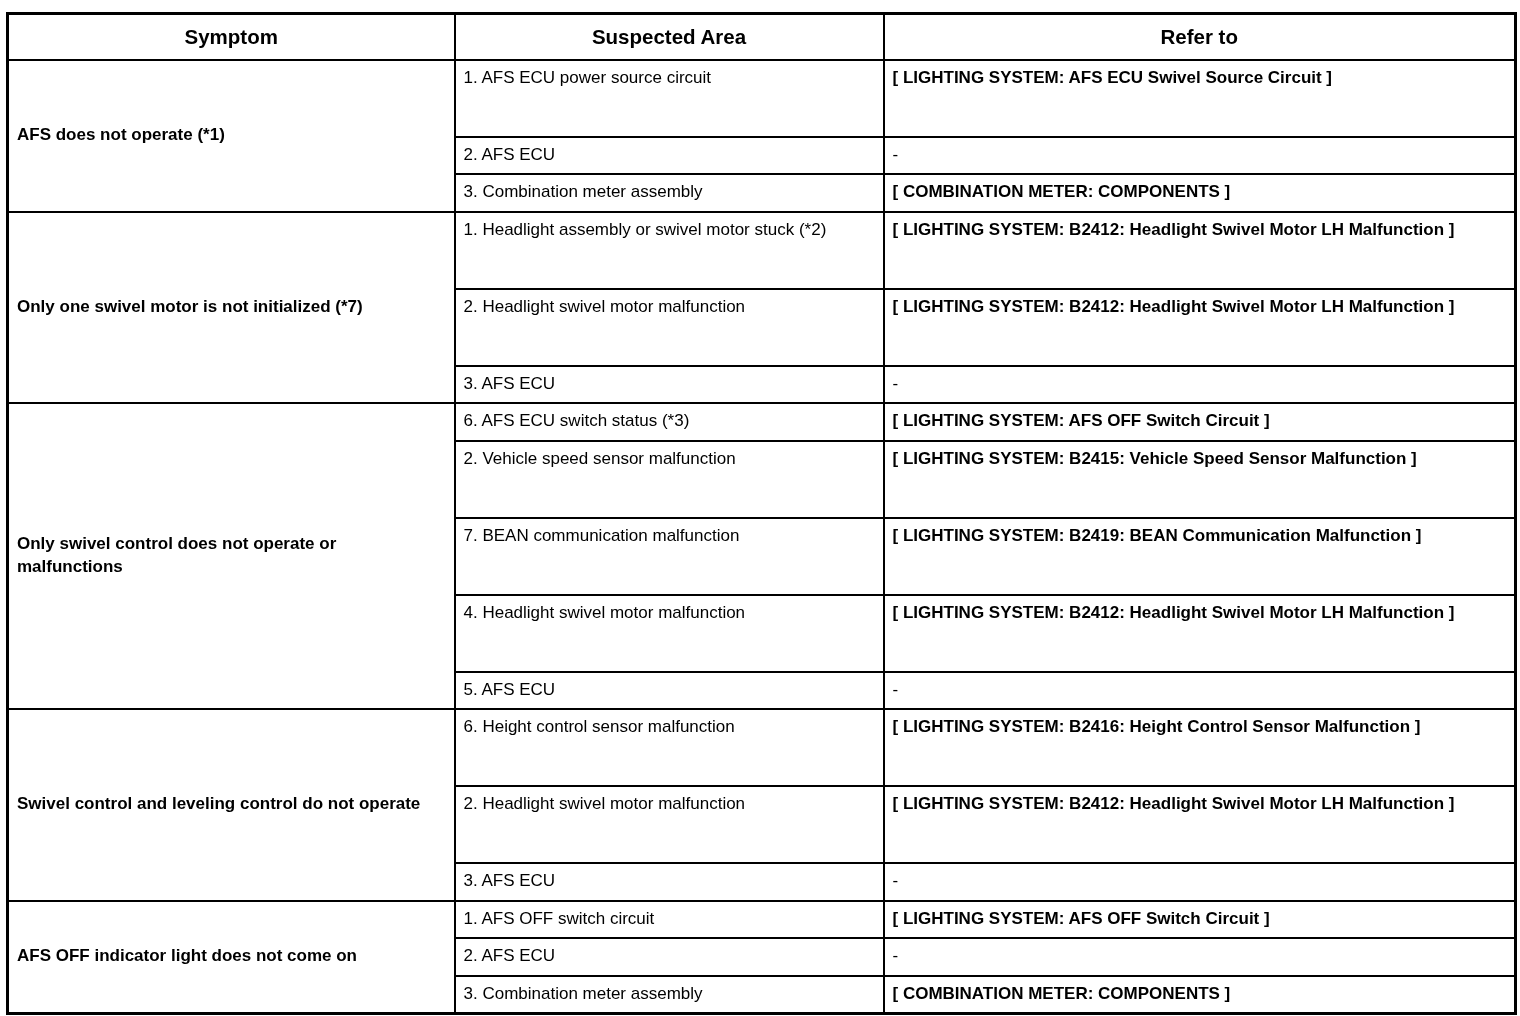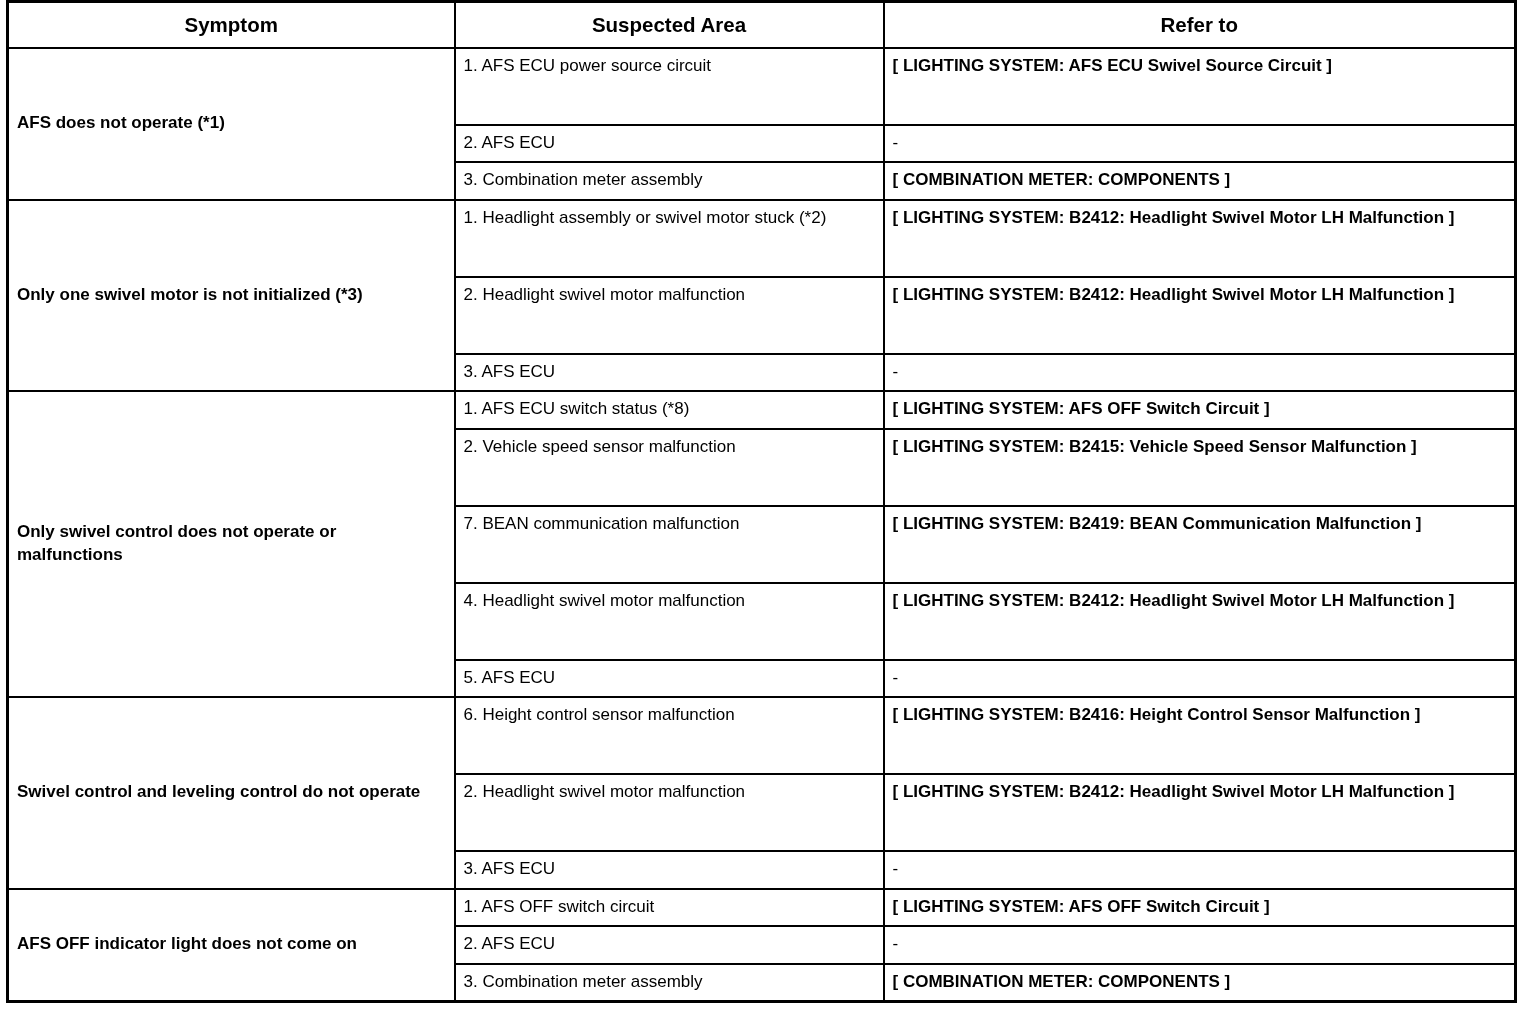--- a/index.html
+++ b/index.html
@@ -11,21 +11,21 @@
     width: 1520px;
     height: 1016px;
     font-family: "Liberation Sans", sans-serif;
     color: #000000;
     overflow: hidden;
   }
   .sheet {
     width: 1520px;
     height: 1016px;
     box-sizing: border-box;
-    padding: 0 6px 4px 6px;
+    padding: 12px 6px 4px 6px;
   }
   table.symptom-table {
     border-collapse: collapse;
     width: 1508px;
     table-layout: fixed;
     border: 3px solid #000;
   }
   table.symptom-table col.c-symptom { width: 447px; }
   table.symptom-table col.c-area    { width: 429px; }
   table.symptom-table col.c-refer   { width: 632px; }
@@ -88,36 +88,36 @@
       <tr>
         <td class="area">2. AFS ECU</td>
         <td class="refer dash">-</td>
       </tr>
       <tr>
         <td class="area">3. Combination meter assembly</td>
         <td class="refer">[ COMBINATION METER: COMPONENTS ]</td>
       </tr>
 
       <tr>
-        <td class="symptom" rowspan="3">Only one swivel motor is not initialized (*3)</td>
+        <td class="symptom" rowspan="3">Only one swivel motor is not initialized (*7)</td>
         <td class="area row-h1">1. Headlight assembly or swivel motor stuck (*2)</td>
         <td class="refer">[ LIGHTING SYSTEM: B2412: Headlight Swivel Motor LH Malfunction ]</td>
       </tr>
       <tr>
         <td class="area row-h1">2. Headlight swivel motor malfunction</td>
         <td class="refer">[ LIGHTING SYSTEM: B2412: Headlight Swivel Motor LH Malfunction ]</td>
       </tr>
       <tr>
         <td class="area">3. AFS ECU</td>
         <td class="refer dash">-</td>
       </tr>
 
       <tr>
         <td class="symptom" rowspan="5">Only swivel control does not operate or malfunctions</td>
-        <td class="area">1. AFS ECU switch status (*8)</td>
+        <td class="area">6. AFS ECU switch status (*3)</td>
         <td class="refer">[ LIGHTING SYSTEM: AFS OFF Switch Circuit ]</td>
       </tr>
       <tr>
         <td class="area row-h1">2. Vehicle speed sensor malfunction</td>
         <td class="refer">[ LIGHTING SYSTEM: B2415: Vehicle Speed Sensor Malfunction ]</td>
       </tr>
       <tr>
         <td class="area row-h1">7. BEAN communication malfunction</td>
         <td class="refer">[ LIGHTING SYSTEM: B2419: BEAN Communication Malfunction ]</td>
       </tr>

